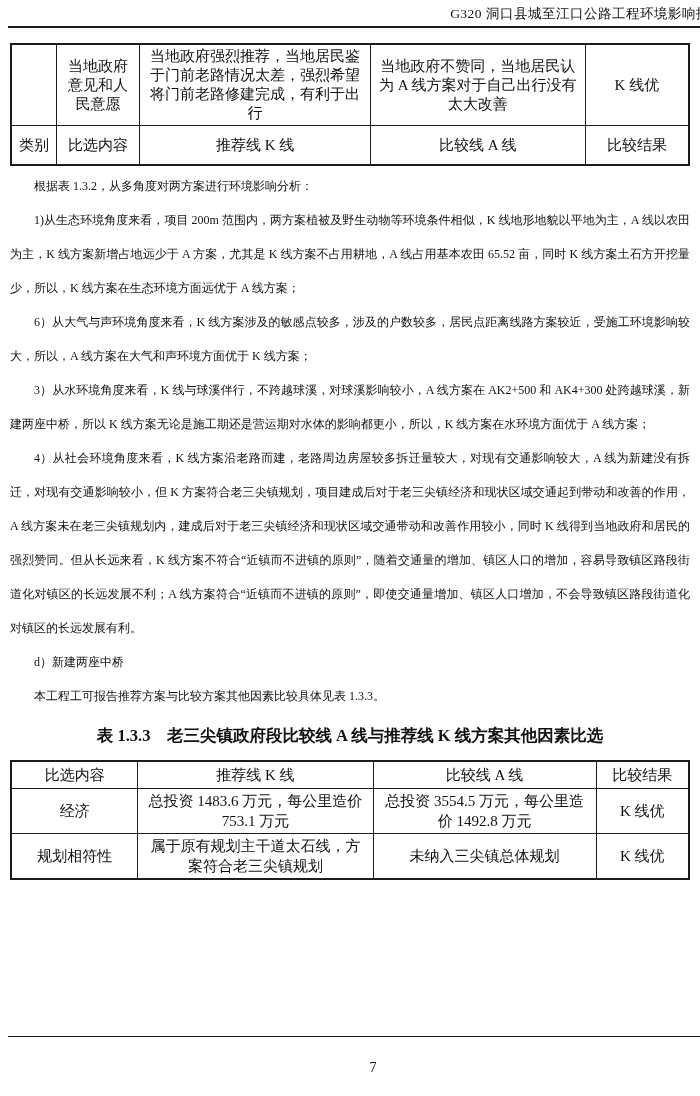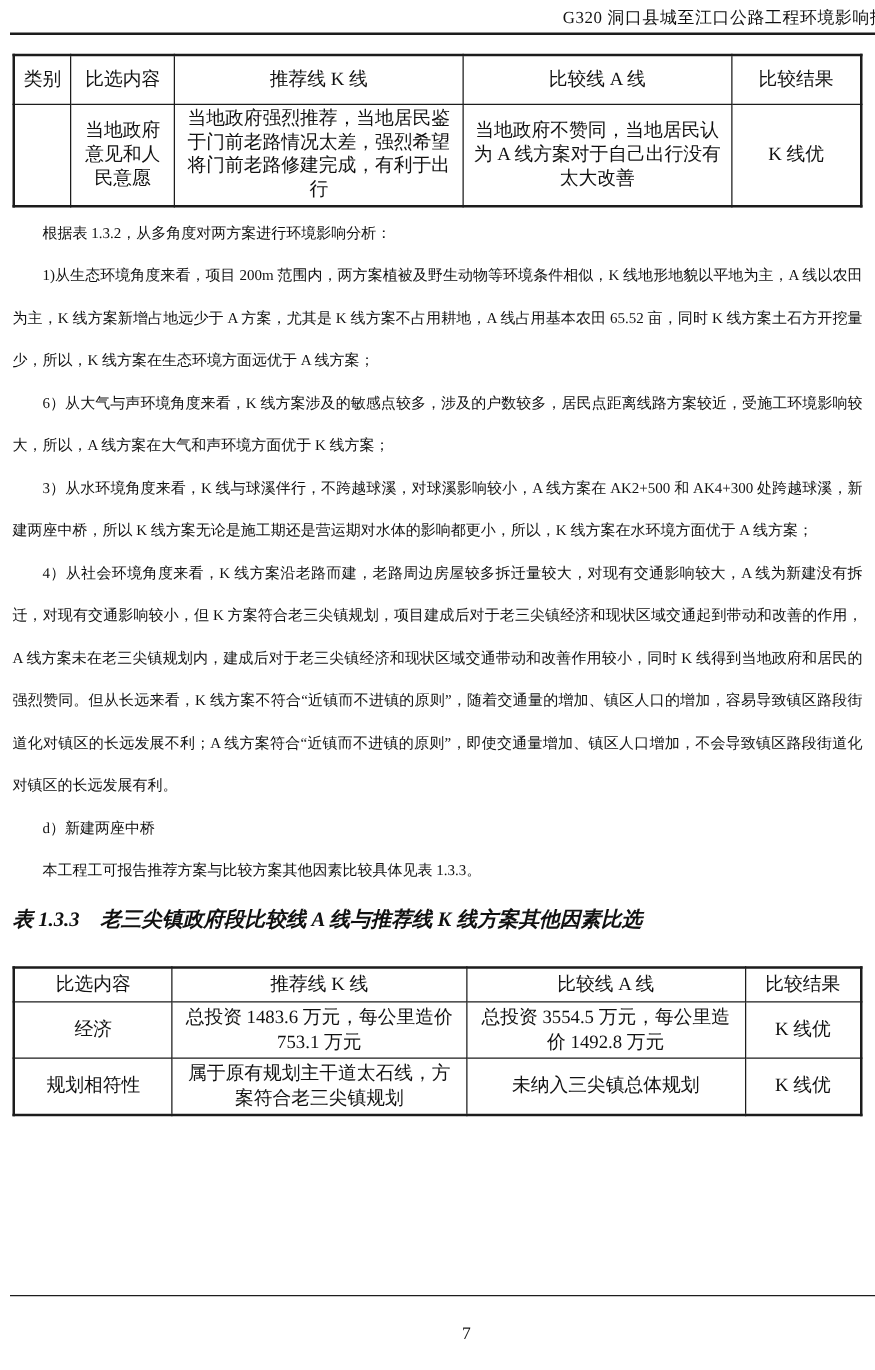--- a/index.html
+++ b/index.html
@@ -49,24 +49,24 @@
   
   .body-text p {
     margin:0;
     font-size:12px;
     line-height:34px;
     text-align:justify;
     text-indent:2em;
   }
   .body-text { margin-top:3px; }
   .table-caption {
-    margin:12px 0 26px 0;
+    margin:12px 0 13px 0;
+    text-align:center;
     font-weight:bold;
     font-size:16.5px;
-    font-style:italic;
   }
   
   .footer-rule {
     position:absolute; top:1036px; left:8px; right:8px;
     border-top:1.5px solid #1c1c1c;
   }
   .page-number {
     position:absolute; top:1060px; left:0; width:100%;
     text-align:center;
     font-size:14px;
@@ -86,32 +86,32 @@
     <table class="cmp t1">
       <colgroup>
         <col style="width:6.7%">
           <col style="width:12.3%">
           <col style="width:34%">
           <col style="width:31.7%">
           <col style="width:15.3%">
       </colgroup>
       <tbody>
           <tr>
+        <td class="tall"></td>
+        <td class="tall">当地政府意见和人民意愿</td>
+        <td class="tall">当地政府强烈推荐，当地居民鉴于门前老路情况太差，强烈希望将门前老路修建完成，有利于出行</td>
+        <td class="tall">当地政府不赞同，当地居民认为 A 线方案对于自己出行没有太大改善</td>
+        <td class="tall">K 线优</td>
+      </tr>
+      <tr>
         <th>类别</th>
         <th>比选内容</th>
         <th>推荐线 K 线</th>
         <th>比较线 A 线</th>
         <th>比较结果</th>
-      </tr>
-      <tr>
-        <td class="tall"></td>
-        <td class="tall">当地政府意见和人民意愿</td>
-        <td class="tall">当地政府强烈推荐，当地居民鉴于门前老路情况太差，强烈希望将门前老路修建完成，有利于出行</td>
-        <td class="tall">当地政府不赞同，当地居民认为 A 线方案对于自己出行没有太大改善</td>
-        <td class="tall">K 线优</td>
       </tr>
     </tbody>
       </table>
 
     <div class="body-text">
       <p>根据表 1.3.2，从多角度对两方案进行环境影响分析：</p>
       <p>1)从生态环境角度来看，项目 200m 范围内，两方案植被及野生动物等环境条件相似，K 线地形地貌以平地为主，A 线以农田为主，K 线方案新增占地远少于 A 方案，尤其是 K 线方案不占用耕地，A 线占用基本农田 65.52 亩，同时 K 线方案土石方开挖量少，所以，K 线方案在生态环境方面远优于 A 线方案；</p>
       <p>6）从大气与声环境角度来看，K 线方案涉及的敏感点较多，涉及的户数较多，居民点距离线路方案较近，受施工环境影响较大，所以，A 线方案在大气和声环境方面优于 K 线方案；</p>
       <p>3）从水环境角度来看，K 线与球溪伴行，不跨越球溪，对球溪影响较小，A 线方案在 AK2+500 和 AK4+300 处跨越球溪，新建两座中桥，所以 K 线方案无论是施工期还是营运期对水体的影响都更小，所以，K 线方案在水环境方面优于 A 线方案；</p>
       <p>4）从社会环境角度来看，K 线方案沿老路而建，老路周边房屋较多拆迁量较大，对现有交通影响较大，A 线为新建没有拆迁，对现有交通影响较小，但 K 方案符合老三尖镇规划，项目建成后对于老三尖镇经济和现状区域交通起到带动和改善的作用，A 线方案未在老三尖镇规划内，建成后对于老三尖镇经济和现状区域交通带动和改善作用较小，同时 K 线得到当地政府和居民的强烈赞同。但从长远来看，K 线方案不符合“近镇而不进镇的原则”，随着交通量的增加、镇区人口的增加，容易导致镇区路段街道化对镇区的长远发展不利；A 线方案符合“近镇而不进镇的原则”，即使交通量增加、镇区人口增加，不会导致镇区路段街道化对镇区的长远发展有利。</p>

